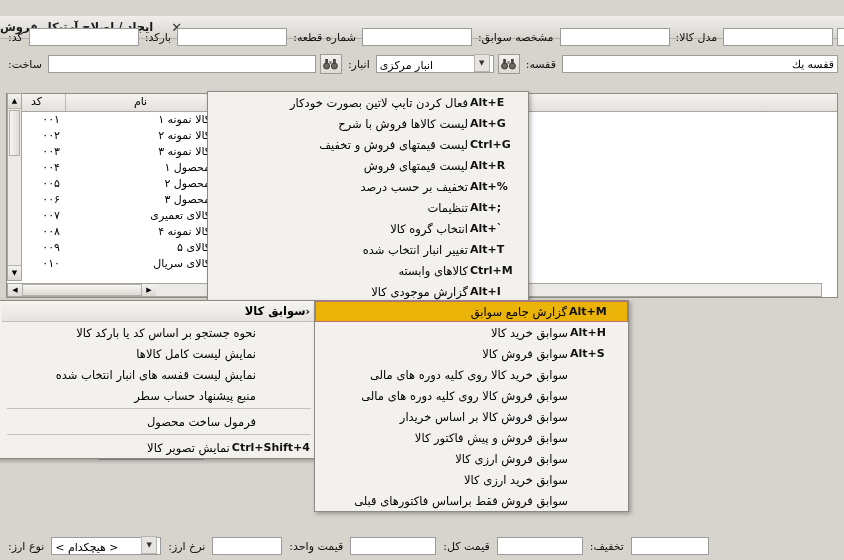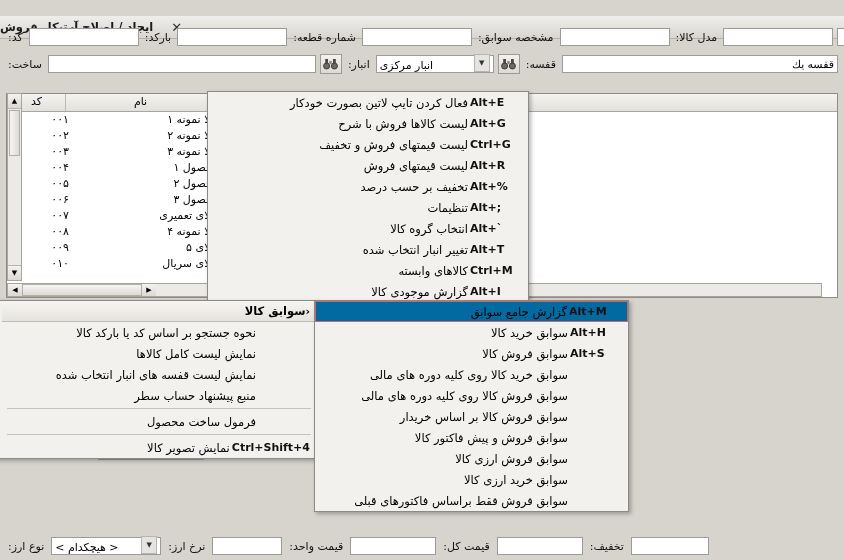--- a/index.html
+++ b/index.html
@@ -85,21 +85,21 @@
   }
   .gh {
     border-left: 1px solid #bcb9b3; box-sizing: border-box;
     padding: 1px 4px 0 4px; text-align: center; white-space: nowrap;
   }
   .gh.code { width: 58px; }
   .gh.name { width: 150px; }
   .gh.barcode { width: 110px; }
   .gh.rest { flex: 1 1 auto; border-left: none; }
   .grid-body { font-size: 11px; }
-  .grow-row { display: flex; flex-direction: row-reverse; height: 16px; padding-left: 9px; }
+  .grow-row { display: flex; flex-direction: row-reverse; height: 16px; }
   .gc { box-sizing: border-box; padding: 1px 5px 0 5px; white-space: nowrap; }
   .gc.code { width: 58px; text-align: right; }
   .gc.name { width: 150px; text-align: right; }
   
   .vsb {
     position: absolute; top: 93px; left: 7px; width: 15px; height: 188px;
     background: #eceae6; border: 1px solid #a8a5a0; box-sizing: border-box;
   }
   .vsb .btn {
     height: 14px; background: linear-gradient(to bottom,#f3f2f0,#dcd9d3);
@@ -186,21 +186,21 @@
     height: 20px; background: linear-gradient(to bottom,#f6f5f2,#e6e3de);
     border-bottom: 1px solid #c0bdb7; font-weight: bold; padding: 0 6px;
   }
   #menu-history .header .t { flex: 1 1 auto; text-align: right; }
   #menu-history .header .a { font-size: 11px; }
   
   #menu-records {
     top: 300px; right: 215px; width: 313px;
   }
   #menu-records .item.selected {
-    background: #0369a1; border: 1px solid #c06a74;
+    background: #eab308; border: 1px solid #c06a74;
     box-sizing: border-box;
   }
   .footer-row {
     position: absolute; bottom: 0; left: 0; right: 0; height: 28px;
     display: flex; flex-direction: row-reverse; align-items: center;
     gap: 5px; padding: 0 6px;
     background: #d7d4ce;
   }
 </style>
 </head>

